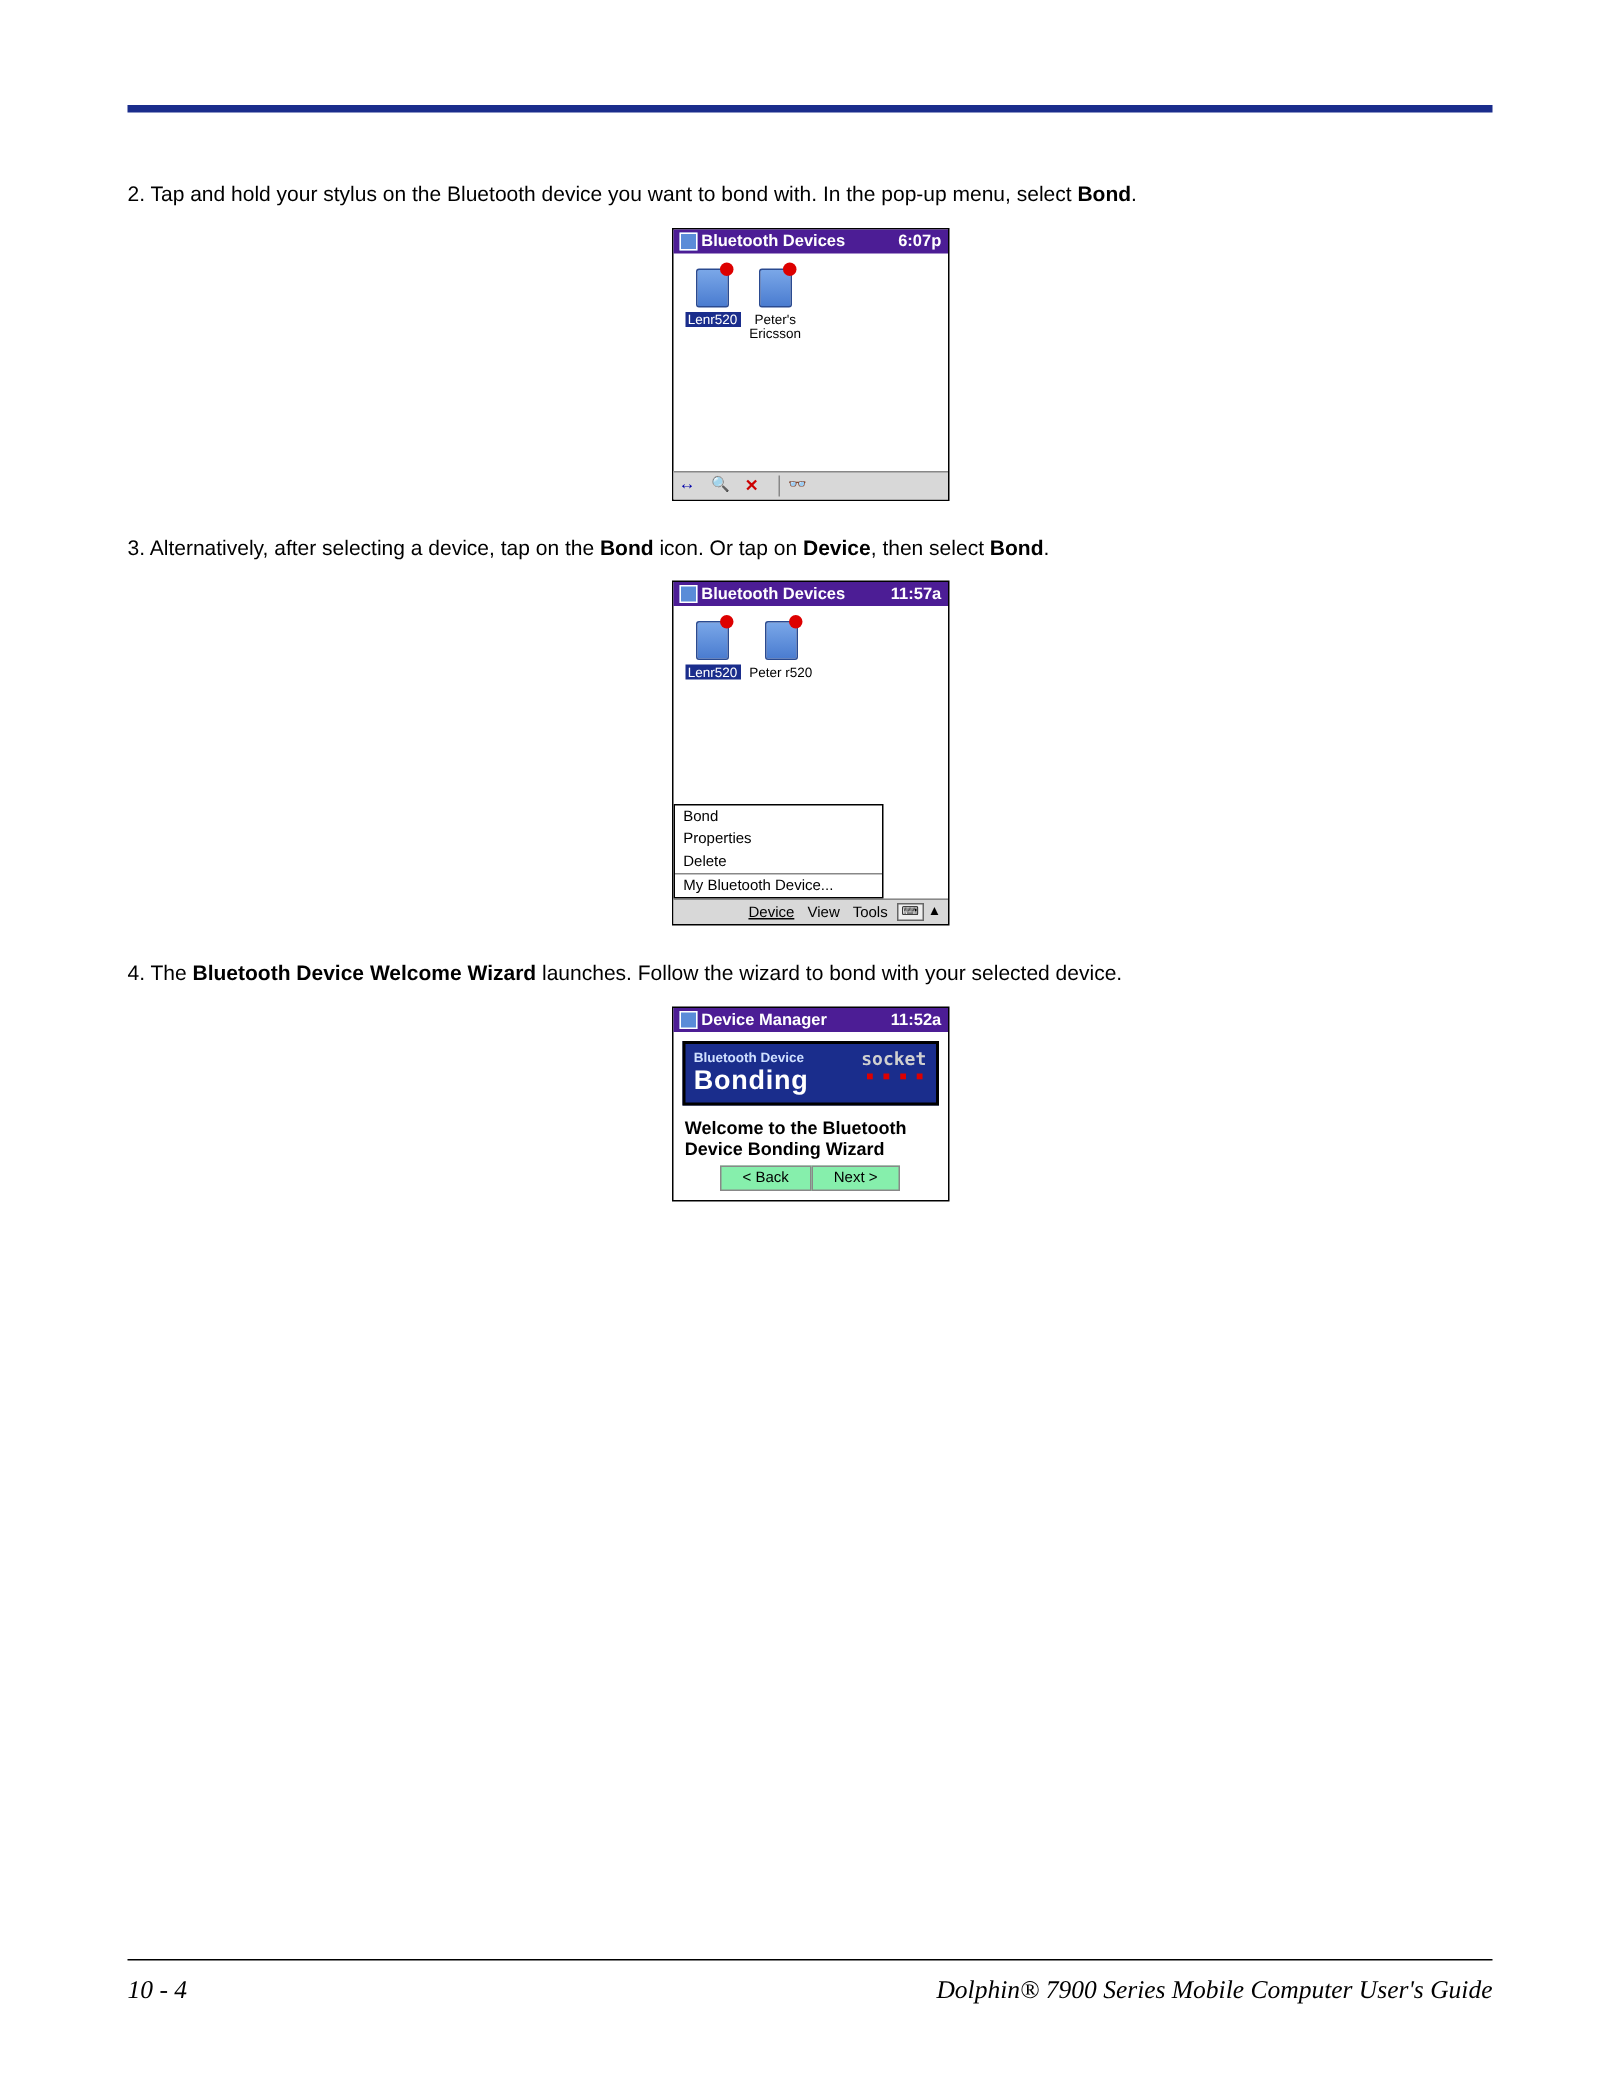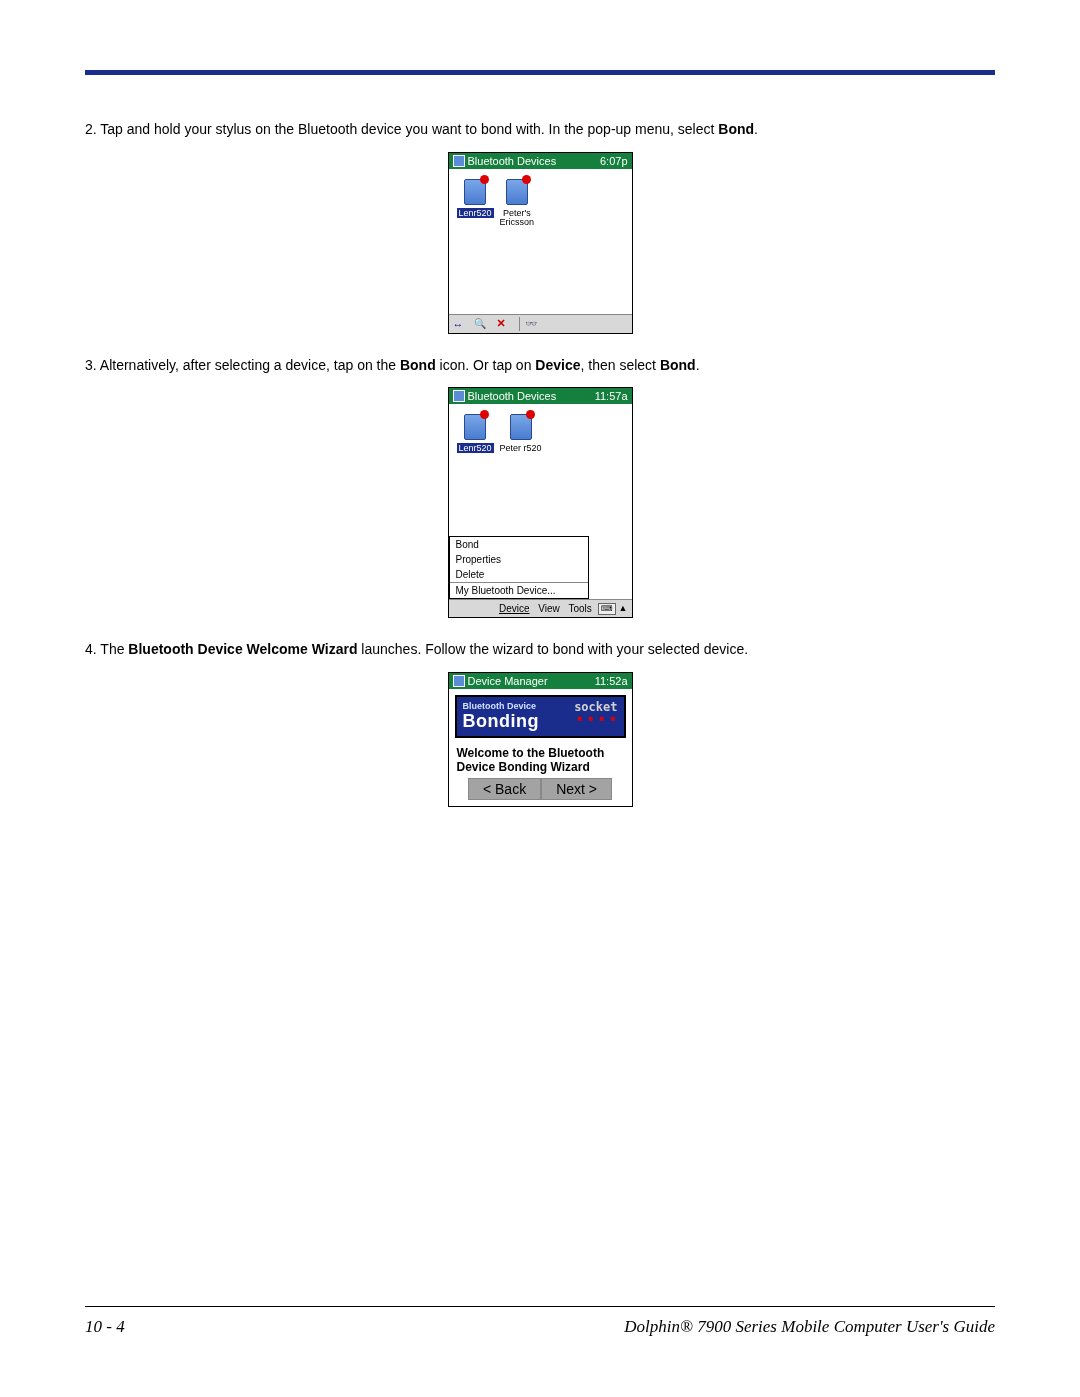--- a/index.html
+++ b/index.html
@@ -32,28 +32,28 @@
     margin: 10px 0 22px 0;
   }
   .shot {
     border: 1px solid #000;
     background: #fff;
     font-family: Tahoma, Arial, sans-serif;
   }
   
   .s1 { width: 185px; }
   .titlebar {
-    background: #15803d;
+    background: #4c1d95;
     color: #fff;
     display: flex;
     align-items: center;
     justify-content: space-between;
     padding: 2px 4px;
     font-size: 11px;
-    font-weight: normal;
+    font-weight: bold;
   }
   .titlebar .tleft { display:flex; align-items:center; gap:3px; }
   .win-icon {
     width: 12px; height: 12px; background: #5a8cd8; display:inline-block;
     border: 1px solid #fff;
   }
   .icon-area {
     display: flex;
     gap: 6px;
     padding: 10px 8px 6px 8px;
@@ -120,21 +120,21 @@
   .bond-banner .bbig { font-size: 18px; font-weight:bold; letter-spacing:0.5px; }
   .socket {
     position:absolute; right:6px; top:3px; text-align:right;
   }
   .socket .stxt{font-size:12px; font-weight:bold; color:#d0d0d0; font-family:monospace;}
   .socket .dots{font-size:8px; letter-spacing:2px; color:#d00;}
   .welcome { font-size:12px; font-weight:bold; margin:8px 2px 4px 2px; }
   .wdesc { font-size:9px; margin:0 2px 30px 2px; line-height:1.2; }
   .wiz-btns { display:flex; justify-content:center; gap:0; }
   .wiz-btns button {
-    font-size:14px; padding:2px 14px; background:#a3a3a3;
+    font-size:10px; padding:2px 14px; background:#86efac;
     border:1px solid #888; font-family:inherit;
   }
 
   
   .footer {
     position: absolute;
     bottom: 60px; left:85px; right:85px;
   }
   .footer-rule { border-top:1px solid #000; margin-bottom:10px; }
   .footer-row { display:flex; justify-content:space-between; font-style:italic; font-family: "Times New Roman", serif; font-size:17px;text-align:center; }

